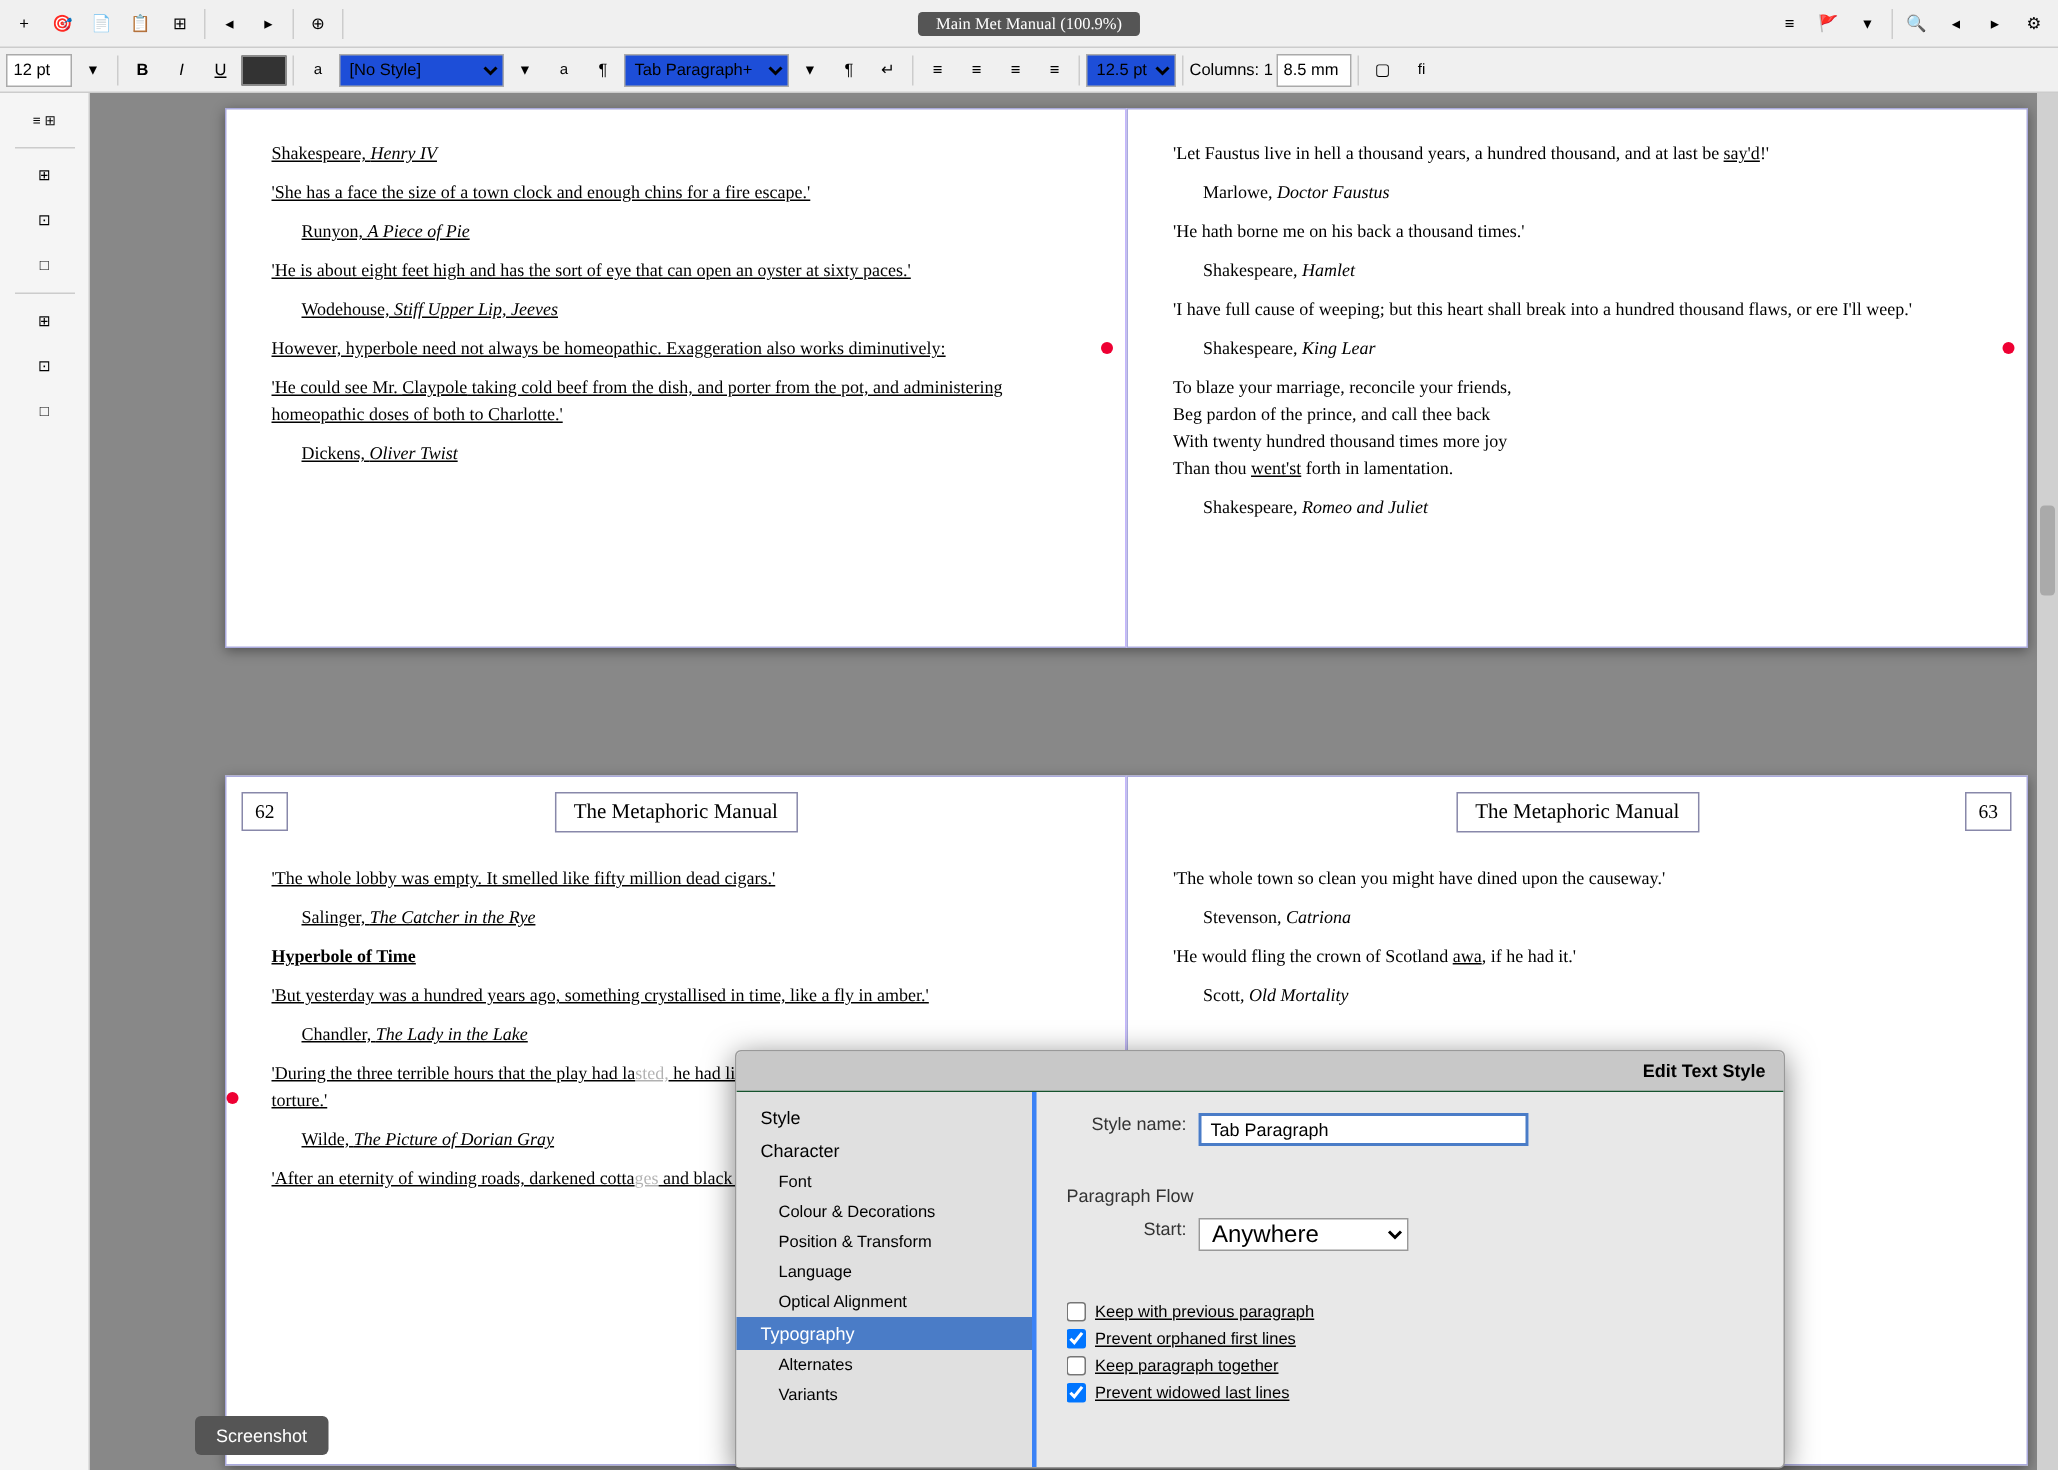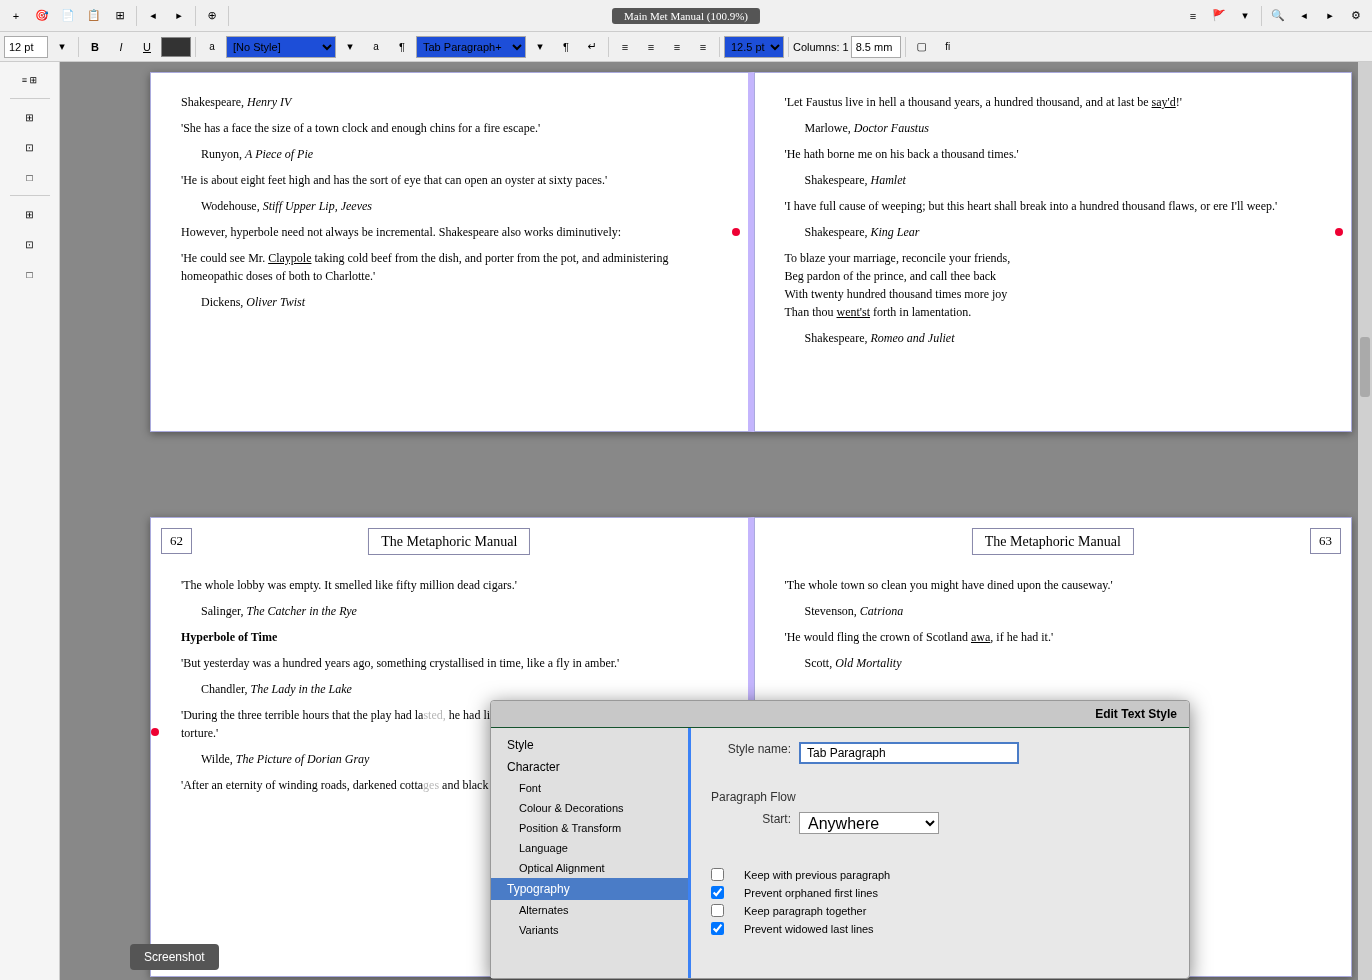--- a/index.html
+++ b/index.html
@@ -153,21 +153,21 @@
     }
 
     .page-left, .page-right {
       flex: 1;
       padding: 20px 30px;
       position: relative;
       border: 1px solid #aad;
       font-size: 12px;
       line-height: 1.5;
     }
-    .page-left { border-right: 6px solid #c4b5fd; }
+    .page-left { border-right: 1px solid #c4b5fd; text-decoration: underline; }
 
     .quote-block {
       margin: 8px 0 8px 20px;
     }
     .quote-block em { font-style: italic; }
     .page-text { margin-bottom: 8px; }
 
     
     .red-dot {
       position: absolute;
@@ -292,23 +292,24 @@
       height: 22px;
       border: 1px solid #999;
       background: white;
       font-size: 16px;
       padding: 0 4px;
       width: 140px;
     }
     .modal-checkbox-row {
       display: flex;
       align-items: center;
-      gap: 20px;
+      gap: 6px;
       margin-bottom: 5px;
       font-size: 11px;
+      text-decoration: underline;
     }
     .modal-checkbox-row input[type="checkbox"] {
       width: 13px;
       height: 13px;
     }
 
     
     b { font-weight: bold; }
     i, em { font-style: italic; }
     .underline { text-decoration: underline; }
@@ -406,21 +407,21 @@
         <div class="quote-block">
           Runyon, <em>A Piece of Pie</em>
         </div>
         <div class="page-text">
           'He is about eight feet high and has the sort of eye that can open an oyster at sixty paces.'
         </div>
         <div class="quote-block">
           Wodehouse, <em>Stiff Upper Lip, Jeeves</em>
         </div>
         <div class="page-text">
-          However, hyperbole need not always be incremental. Shakespeare also works diminutively:
+          However, hyperbole need not always be homeopathic. Exaggeration also works diminutively:
         </div>
         <div class="page-text">
           'He could see Mr. <span class="underline">Claypole</span> taking cold beef from the dish, and porter from the pot, and administering homeopathic doses of both to Charlotte.'
         </div>
         <div class="quote-block">
           Dickens, <em>Oliver Twist</em>
         </div>
         <div class="red-dot" style="right:8px; top:155px;"></div>
       </div>
 

